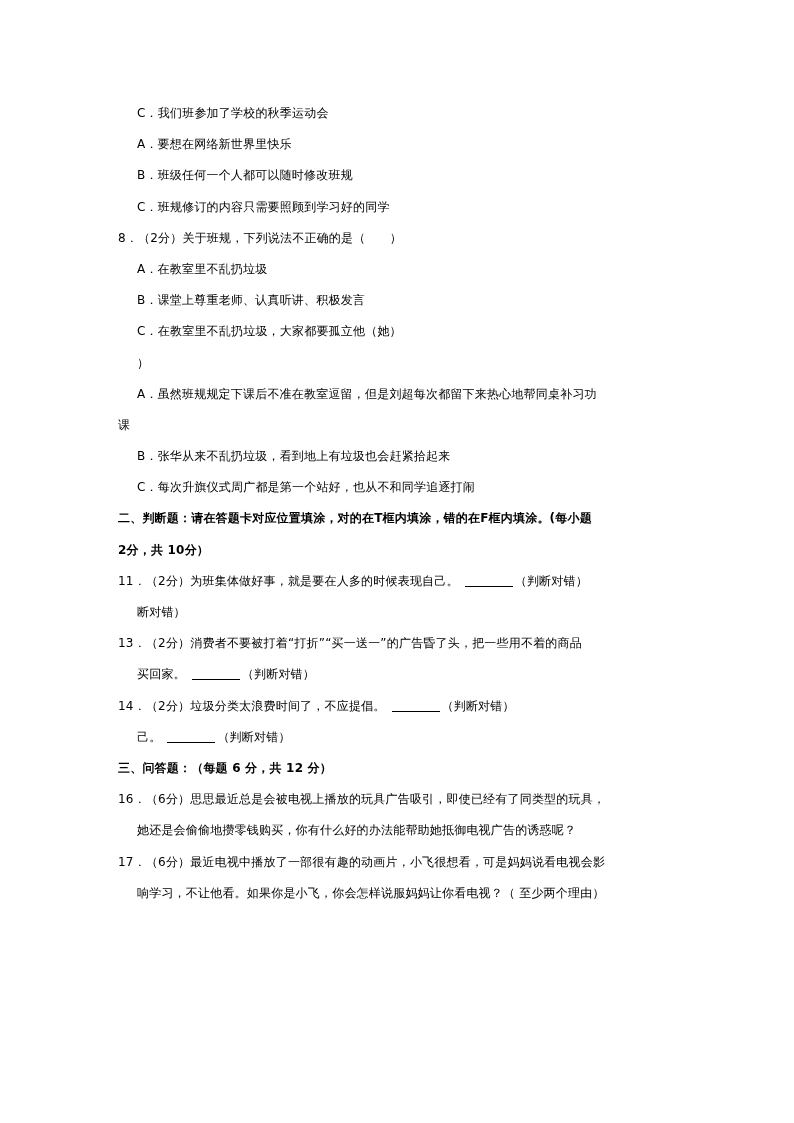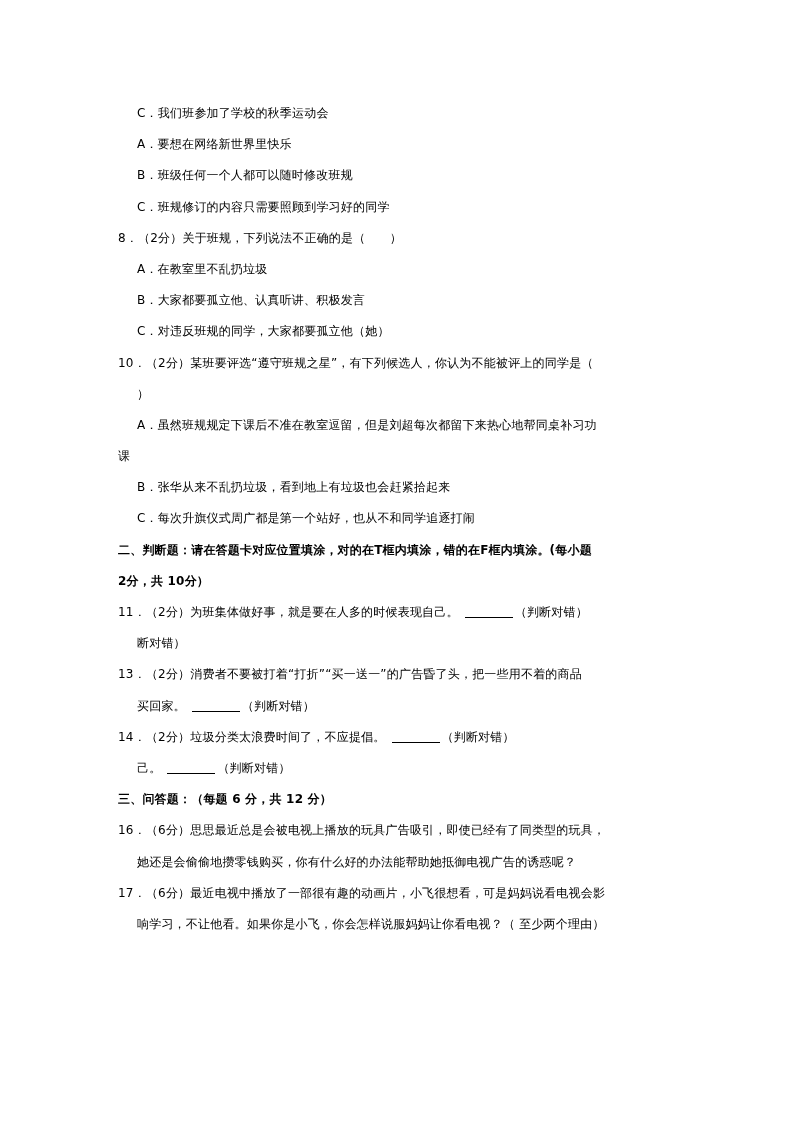--- a/index.html
+++ b/index.html
@@ -18,24 +18,23 @@
 <div class="page">
 
   <div class="line indent">C．我们班参加了学校的秋季运动会</div>
 
   <div class="line indent">A．要想在网络新世界里快乐</div>
   <div class="line indent">B．班级任何一个人都可以随时修改班规</div>
   <div class="line indent">C．班规修订的内容只需要照顾到学习好的同学</div>
 
   <div class="line">8．（2分）关于班规，下列说法不正确的是（　　）</div>
   <div class="line indent">A．在教室里不乱扔垃圾</div>
-  <div class="line indent">B．大家都要孤立他、认真听讲、积极发言</div>
-  <div class="line indent">C．对违反班规的同学，大家都要孤立他（她）</div>
+  <div class="line indent">B．课堂上尊重老师、认真听讲、积极发言</div>
+  <div class="line indent">C．在教室里不乱扔垃圾，大家都要孤立他（她）</div>
 
-  <div class="line">10．（2分）某班要评选“遵守班规之星”，有下列候选人，你认为不能被评上的同学是（</div>
   <div class="line indent">）</div>
   <div class="line indent">A．虽然班规规定下课后不准在教室逗留，但是刘超每次都留下来热心地帮同桌补习功</div>
   <div class="line">课</div>
   <div class="line indent">B．张华从来不乱扔垃圾，看到地上有垃圾也会赶紧拾起来</div>
   <div class="line indent">C．每次升旗仪式周广都是第一个站好，也从不和同学追逐打闹</div>
 
   <div class="line bold">二、判断题：请在答题卡对应位置填涂，对的在T框内填涂，错的在F框内填涂。(每小题</div>
   <div class="line bold">2分，共 10分）</div>
 
   <div class="line">

